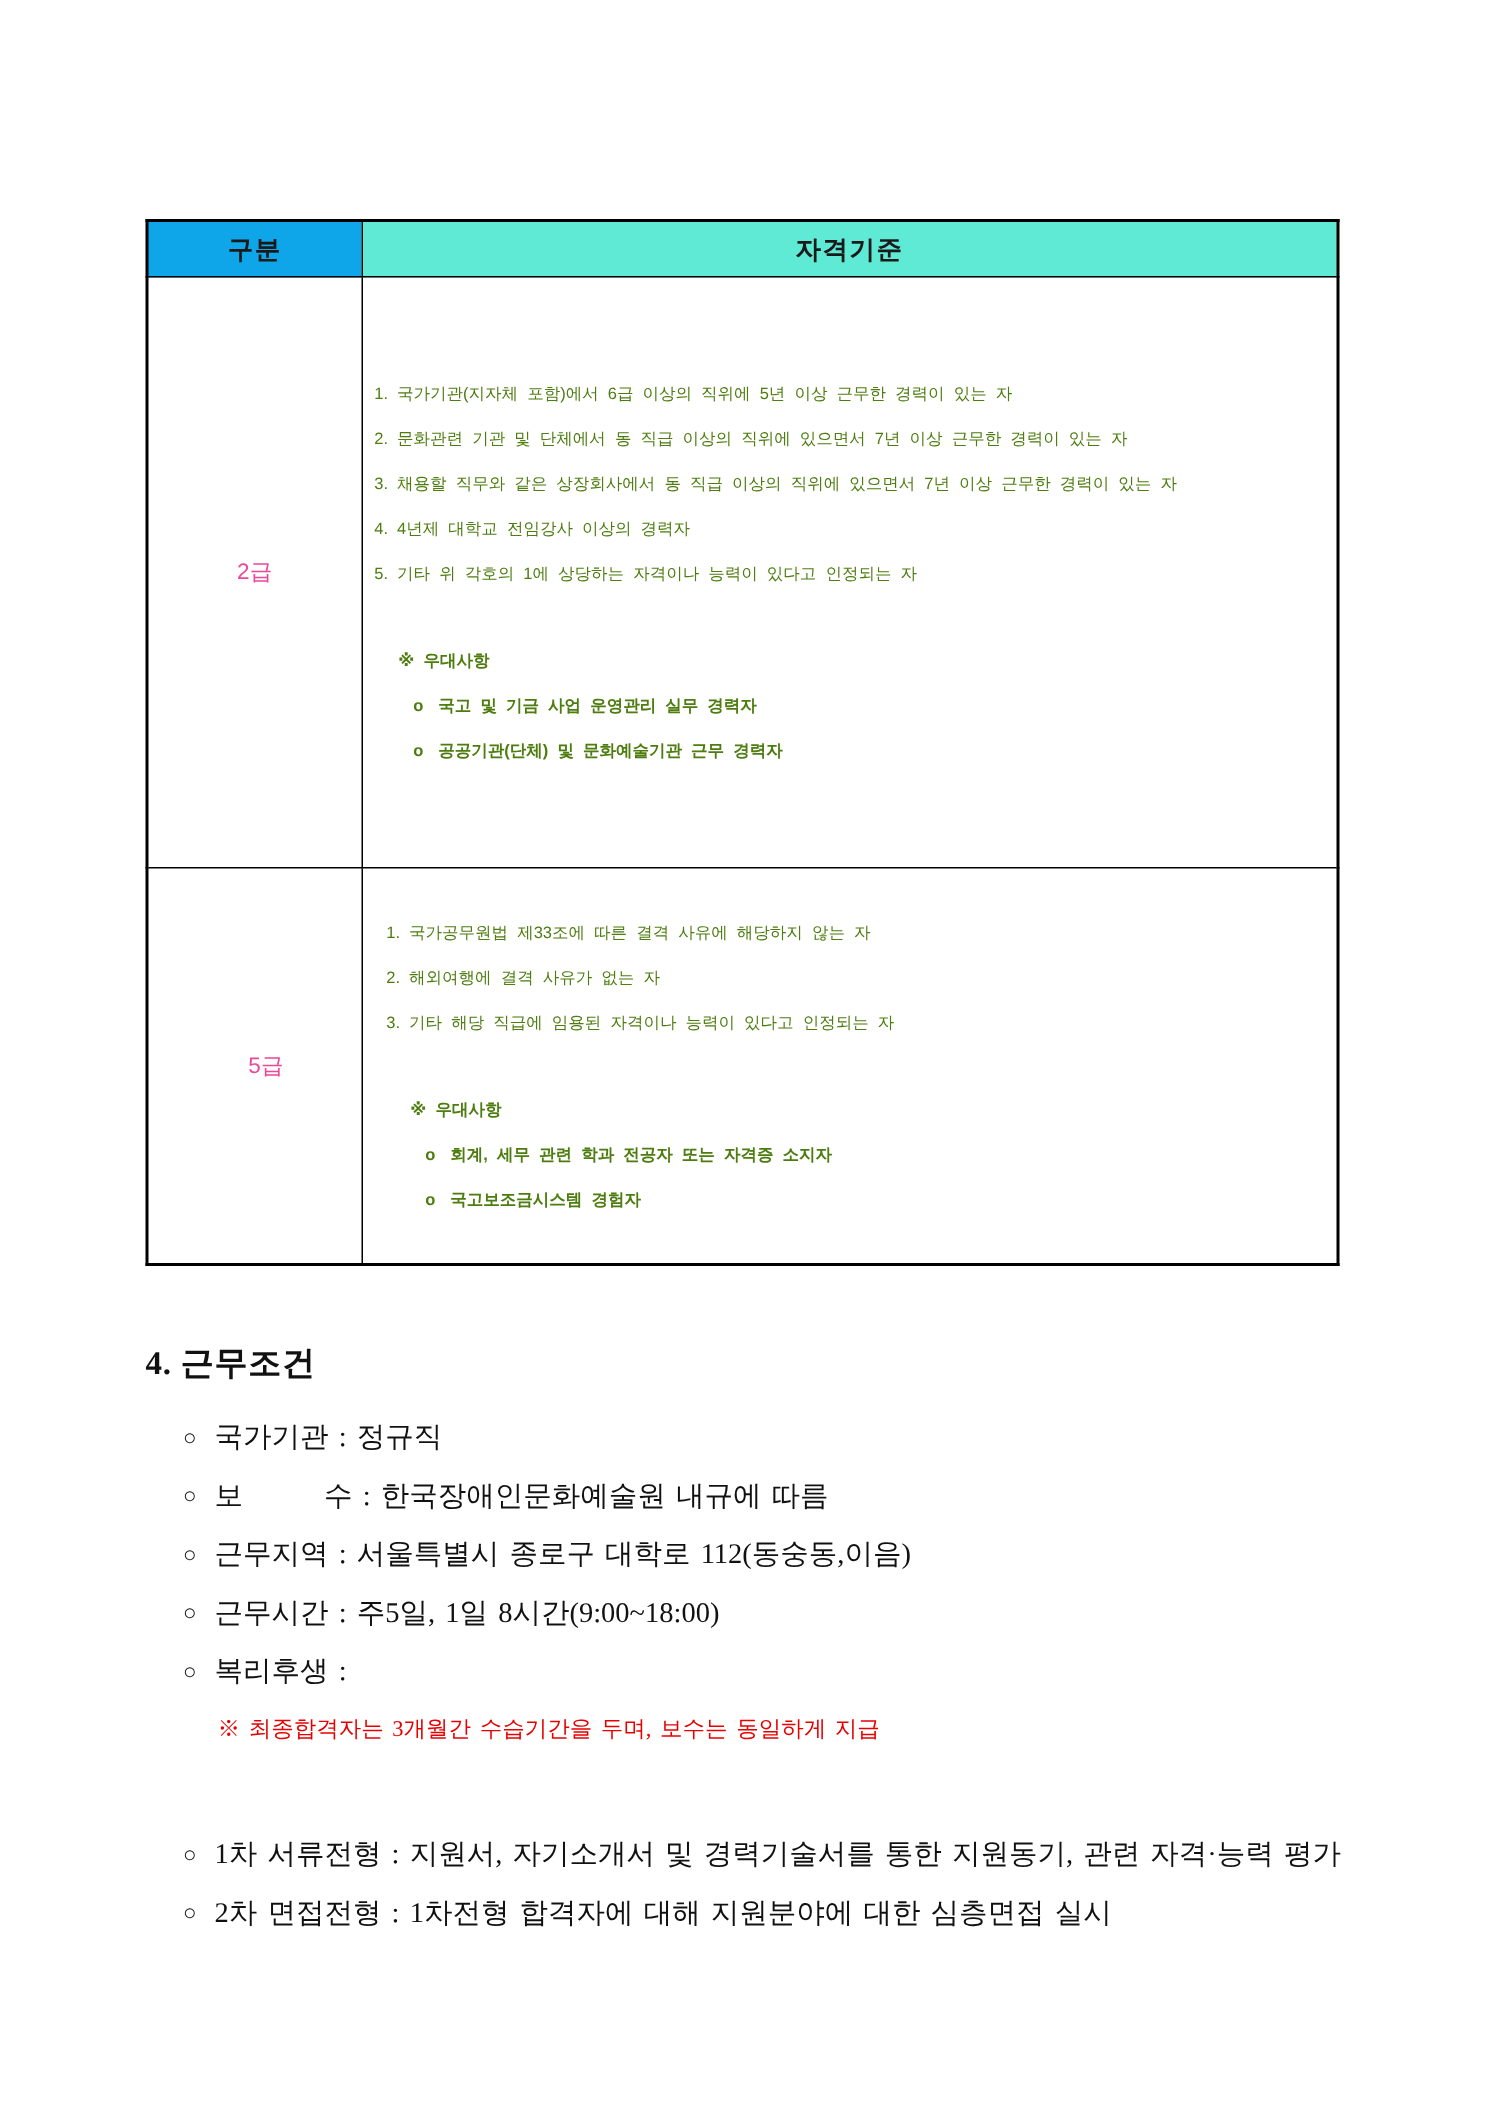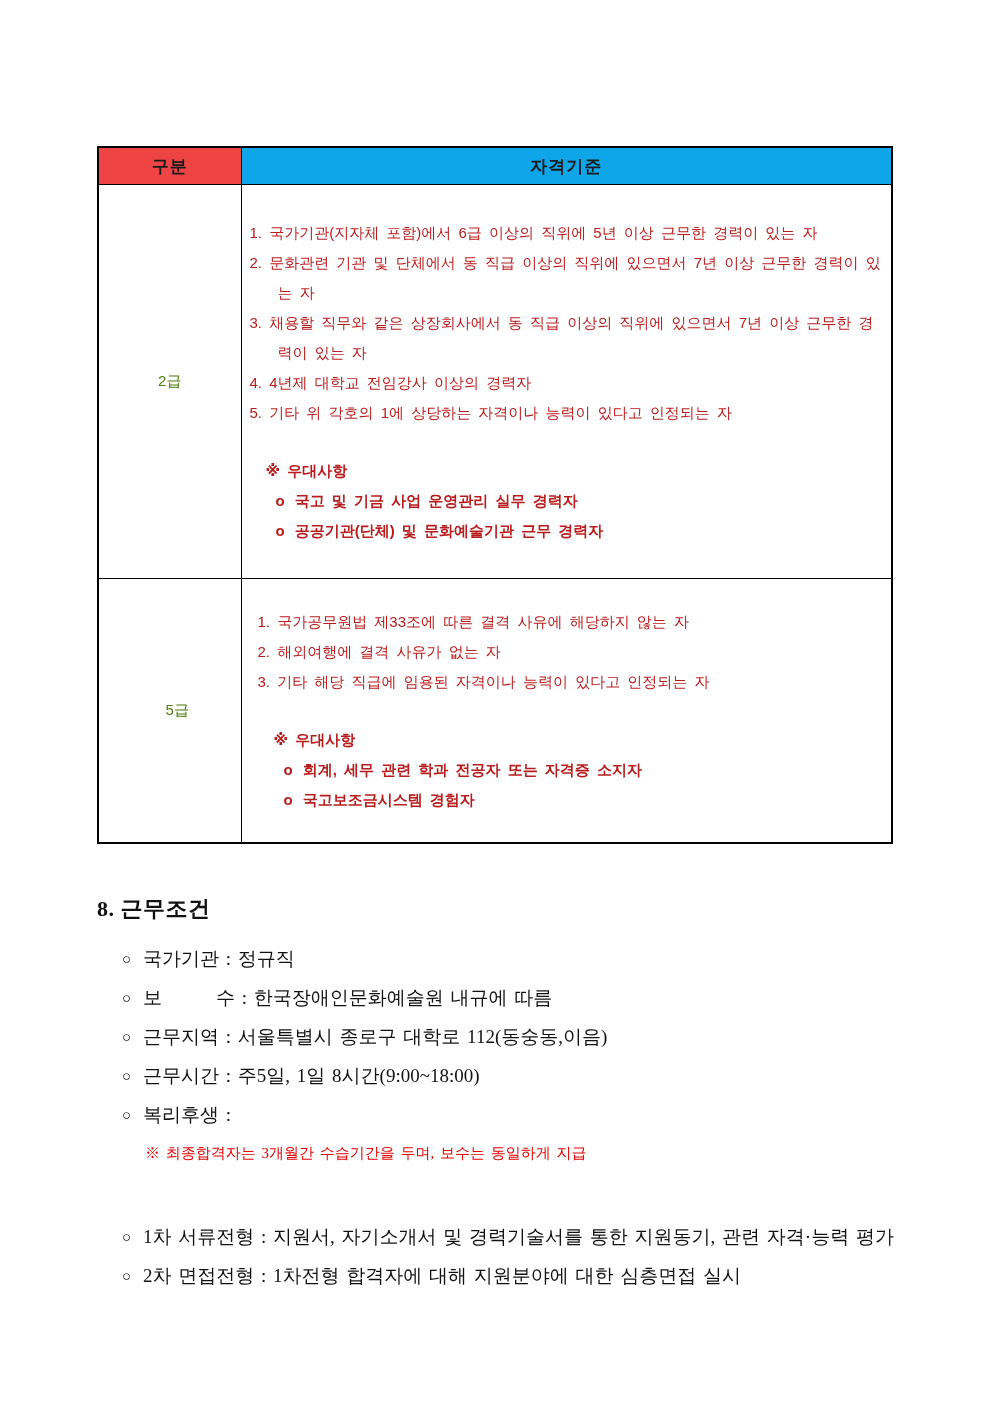--- a/index.html
+++ b/index.html
@@ -35,27 +35,27 @@
     height: 34px;
     font-family: "Liberation Serif", "DejaVu Serif", serif;
     font-size: 17px;
     font-weight: bold;
     text-align: center;
     letter-spacing: 1px;
   }
   td.grade-cell {
     text-align: center;
     font-size: 15px;
-    color: #4d7c0f;
+    color: #ec4899;
   }
   td.criteria-cell {
     padding: 26px 10px 26px 8px;
-    font-size: 15px;
+    font-size: 11px;
     line-height: 30px;
-    color: #b91c1c;
+    color: #4d7c0f;
     word-spacing: 3px;
   }
   tr.row-grade2 td { height: 341px; }
   tr.row-grade5 td { height: 211px; padding-left: 16px; }
   .crit-item {
     padding-left: 28px;
     text-indent: -28px;
   }
   .pref-title {
     margin-top: 28px;
@@ -116,22 +116,22 @@
 
 <div class="page">
 
   <table class="qual-table">
     <colgroup>
         <col class="col-grade">
         <col class="col-criteria">
       </colgroup>
     <thead>
       <tr>
-        <th style="background-color: #ef4444;">구분</th>
-        <th style="background-color: #0ea5e9;">자격기준</th>
+        <th style="background-color: #0ea5e9;">구분</th>
+        <th style="background-color: #5eead4;">자격기준</th>
       </tr>
     </thead>
     <tbody>
       <tr class="row-grade2">
         <td class="grade-cell">2급</td>
         <td class="criteria-cell">
           <div class="crit-item">1. 국가기관(지자체 포함)에서 6급 이상의 직위에 5년 이상 근무한 경력이 있는 자</div>
           <div class="crit-item">2. 문화관련 기관 및 단체에서 동 직급 이상의 직위에 있으면서 7년 이상 근무한 경력이 있는 자</div>
           <div class="crit-item">3. 채용할 직무와 같은 상장회사에서 동 직급 이상의 직위에 있으면서 7년 이상 근무한 경력이 있는 자</div>
           <div class="crit-item">4. 4년제 대학교 전임강사 이상의 경력자</div>
@@ -157,21 +157,21 @@
           </div>
           <div class="pref-item">
             <span class="pref-bullet">o</span><span>국고보조금시스템 경험자</span>
           </div>
         </td>
       </tr>
     </tbody>
   </table>
 
   <section class="doc-section sec3">
-    <h2 class="sec-title">8. 근무조건</h2>
+    <h2 class="sec-title">4. 근무조건</h2>
     <div class="sec-body">
       <div class="sec-item">
         <span class="sec-bullet">○</span>
         <span class="sec-label">국가기관</span>
         <span class="sec-sep"> : </span>
         <span class="sec-value">정규직</span>
       </div>
       <div class="sec-item">
         <span class="sec-bullet">○</span>
         <span class="sec-label">보        수</span>

